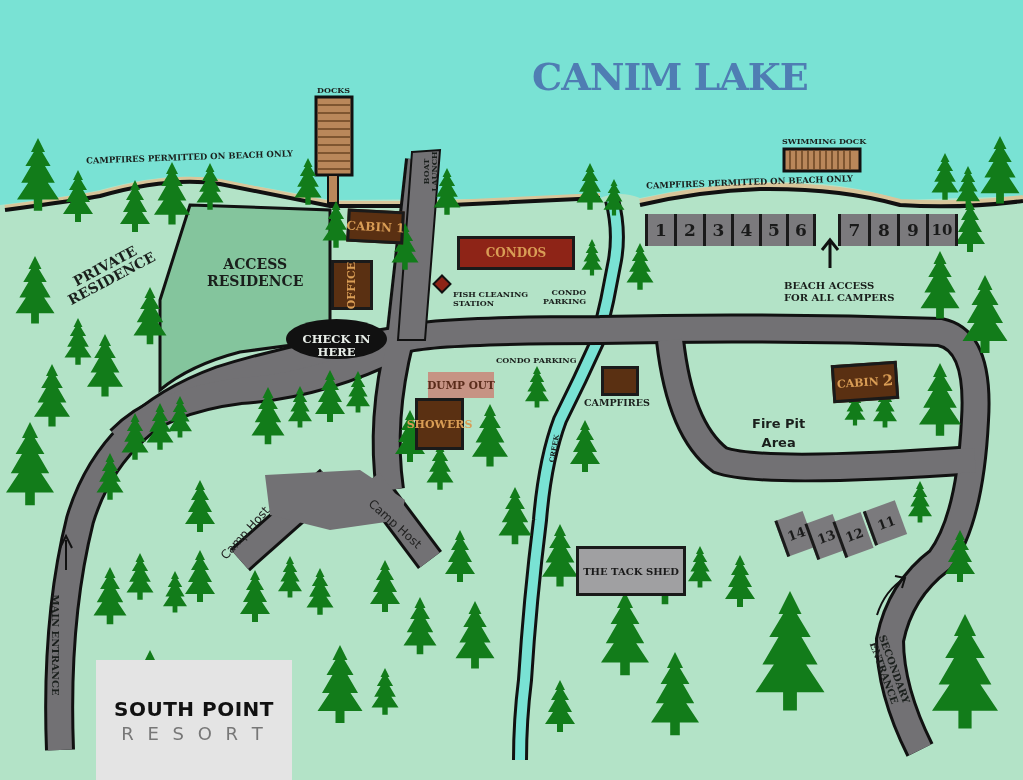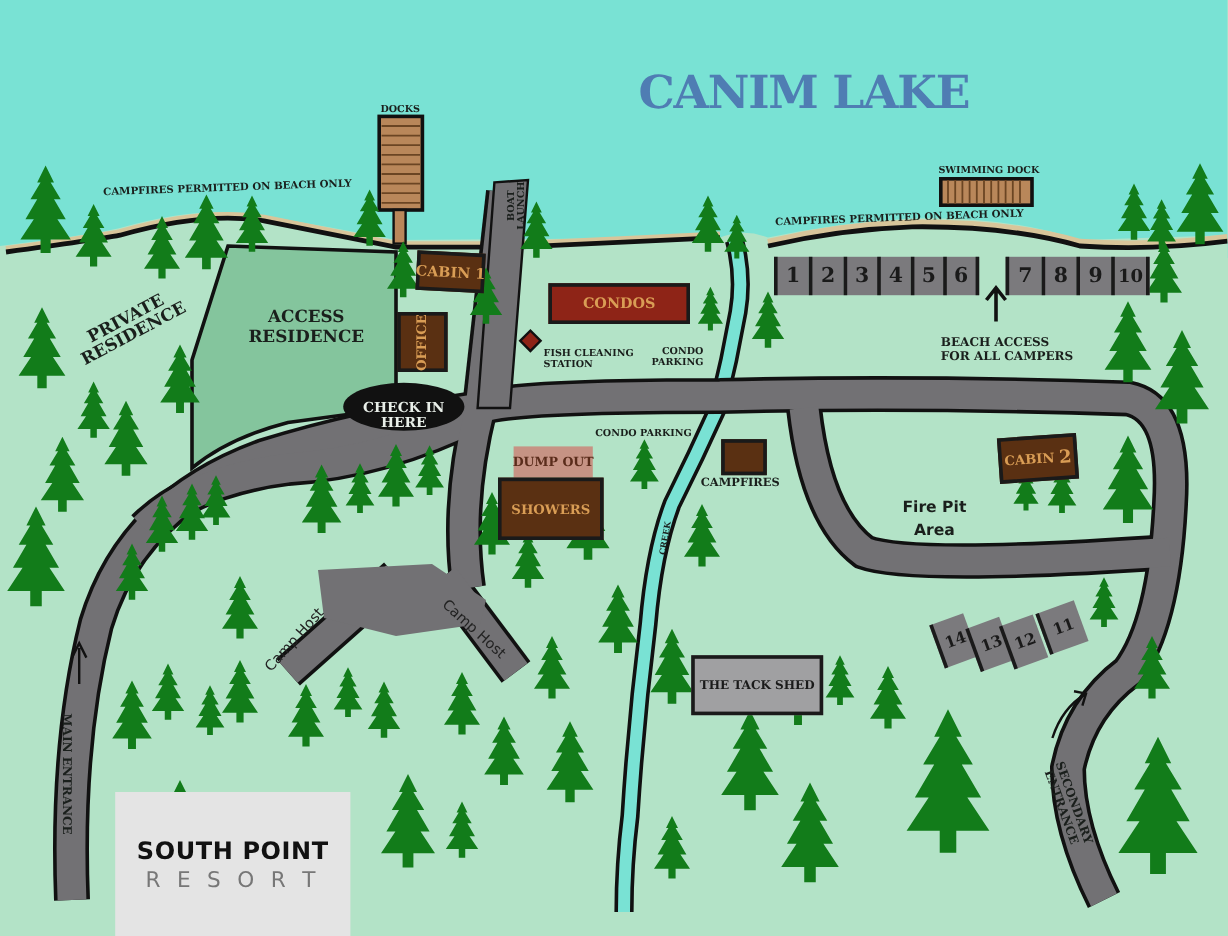--- a/index.html
+++ b/index.html
@@ -229,21 +229,21 @@
   </div>
 
   <div class="lbl" style="left:784px;top:280px;font-size:10px;text-align:left;line-height:1.2;">
     <div>BEACH ACCESS</div>
     <div>FOR ALL CAMPERS</div>
   </div>
 
   <div class="lbl" style="left:496px;top:356px;font-size:8px;">CONDO PARKING</div>
 
   <div class="bldg" style="left:428px;top:372px;width:66px;height:26px;background:#c69384;border:none;color:#5a2c1b;font-size:10.5px;">DUMP OUT</div>
-  <div class="bldg" style="left:415px;top:398px;width:88px;height:52px;background:#5a3012;color:#d99d55;font-size:11px;">SHOWERS</div>
+  <div class="bldg" style="left:415px;top:398px;width:49px;height:52px;background:#5a3012;color:#d99d55;font-size:11px;">SHOWERS</div>
 
   <div class="bldg" style="left:601px;top:366px;width:38px;height:30px;background:#5a3012;"></div>
   <div class="lbl" style="left:584px;top:398px;font-size:9.5px;">CAMPFIRES</div>
 
   <div class="lbl" style="left:540px;top:445px;font-size:7px;transform:rotate(-80deg);">CREEK</div>
 
   <div class="bldg" style="left:832px;top:363px;width:66px;height:38px;background:#5a3012;color:#d99d55;font-size:11px;transform:rotate(-4deg);">
     <span>CABIN</span>&nbsp;<span style="font-size:15px;">2</span>
   </div>
 

